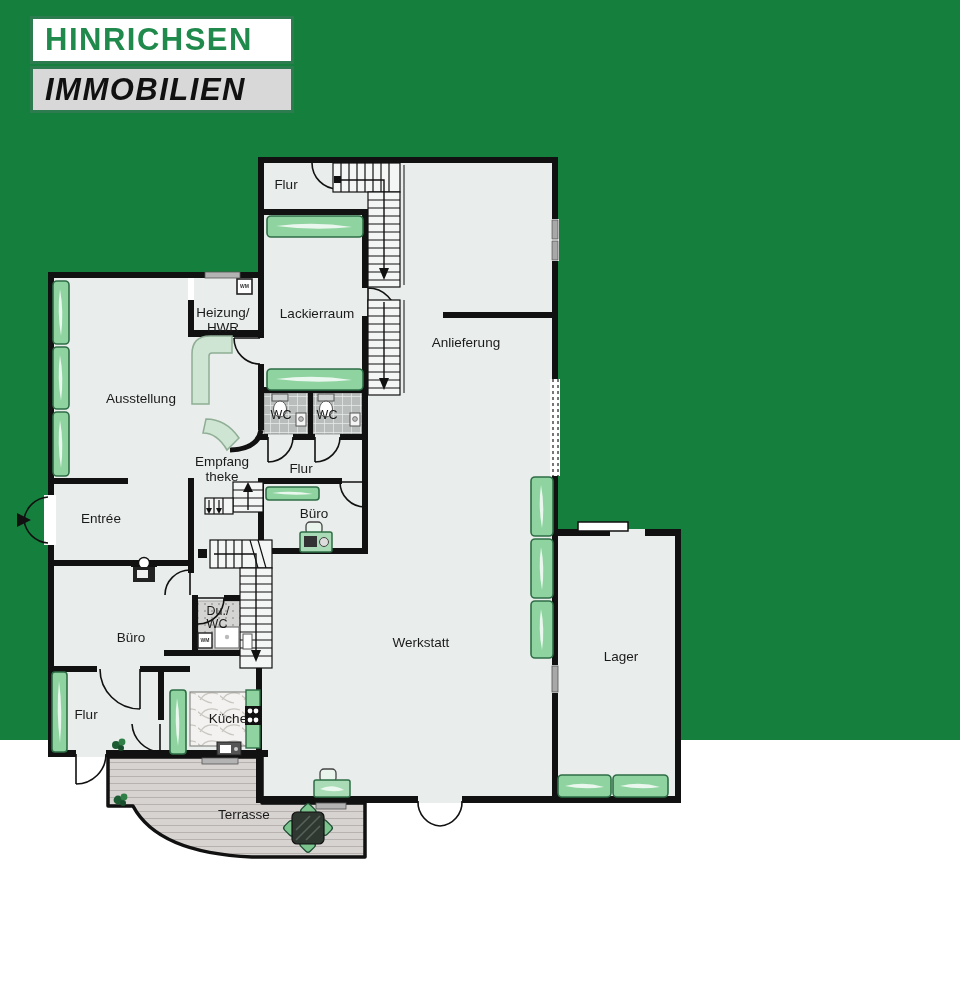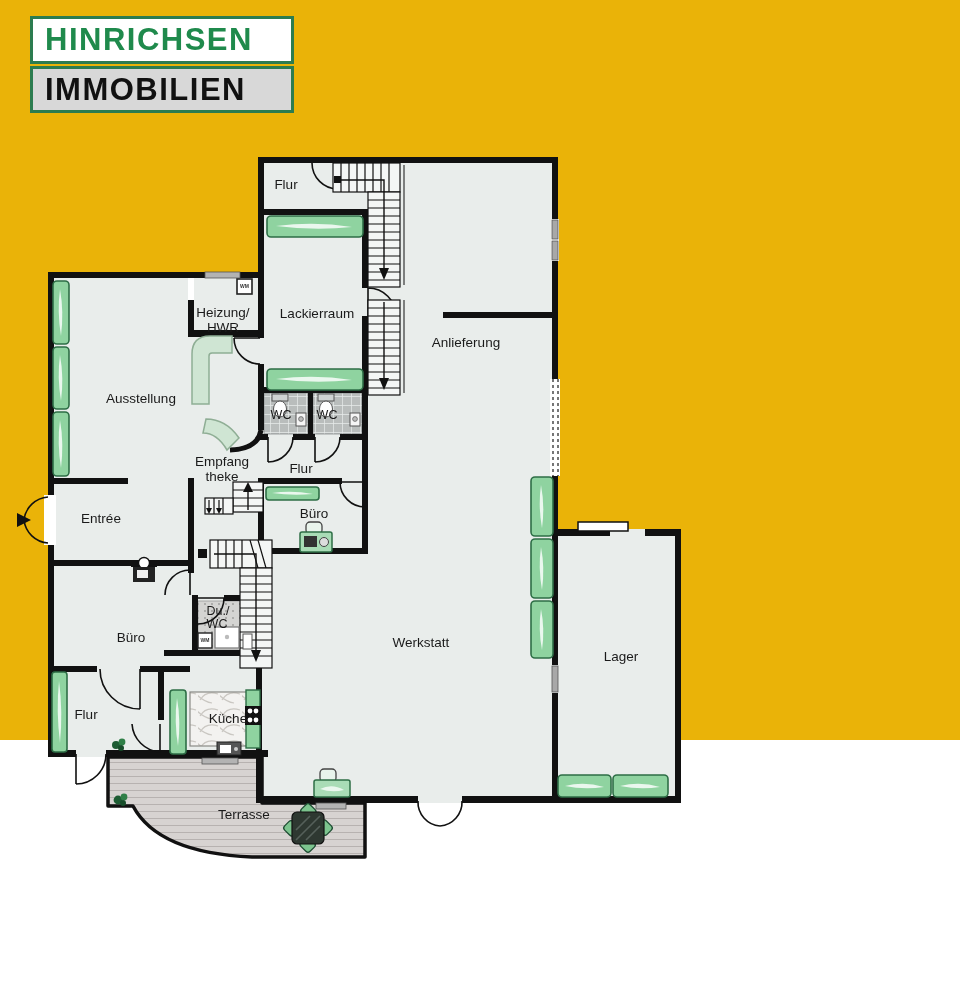--- a/index.html
+++ b/index.html
@@ -1,22 +1,22 @@
 <!DOCTYPE html>
 <html><head>
 <meta charset="utf-8">
 <style>
   html,body{margin:0;padding:0;background:#fff;width:960px;height:1000px;overflow:hidden;
     font-family:"Liberation Sans", sans-serif;}
-  .stage{position:relative;width:960px;height:740px;background:#eab308;}
+  .stage{position:relative;width:960px;height:740px;background:#15803d;}
   .logo{position:absolute;left:30px;top:16px;width:264px;}
   .logo .row{box-sizing:border-box;width:100%;border:3px solid #2c7c50;padding:3px 12px;
     font-weight:bold;font-size:31px;letter-spacing:1.5px;line-height:1.15;}
   .logo .row1{background:#ffffff;color:#1f8a4c;}
-  .logo .row2{background:#d8d8d8;color:#111;margin-top:2px;}
+  .logo .row2{background:#d8d8d8;color:#111;margin-top:2px;font-style:italic;}
   svg text{font-family:"Liberation Sans", sans-serif;}
   .room-label{fill:#1a1a1a;font-size:13.5px;}
   .room-label.small{font-size:12.5px;}
   .wm-label{fill:#333;font-size:5px;font-weight:bold;}
 </style>
 </head>
 <body>
 
 <div class="stage">
 

